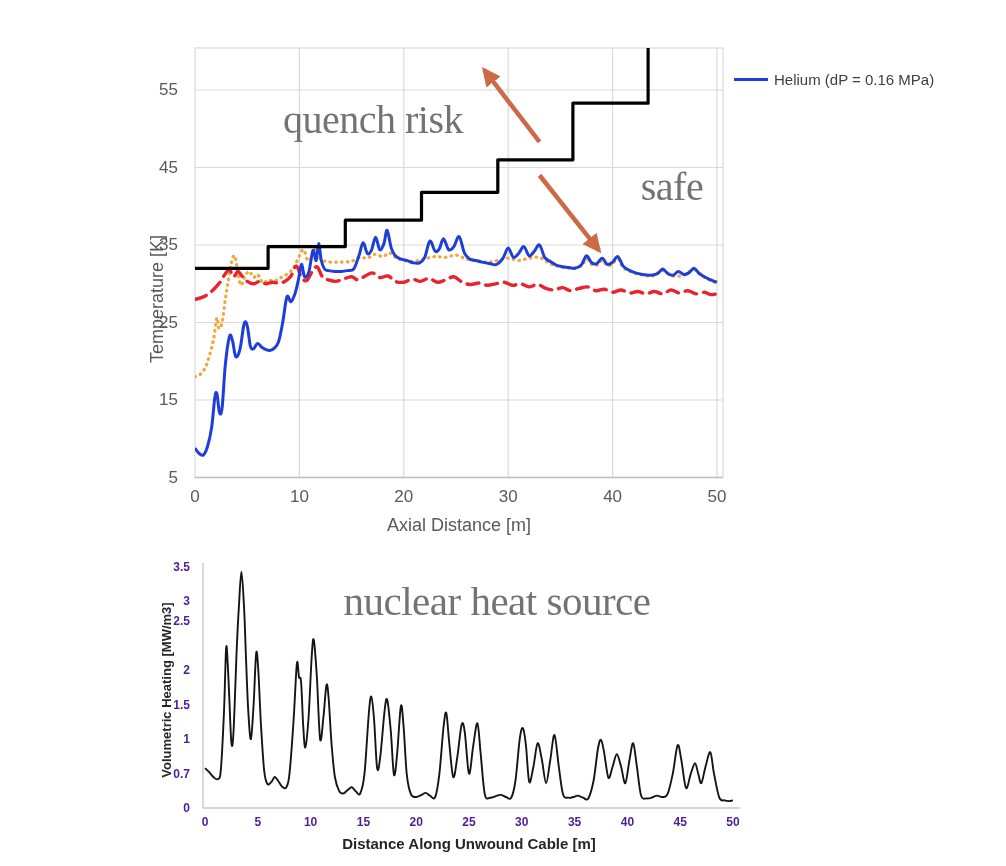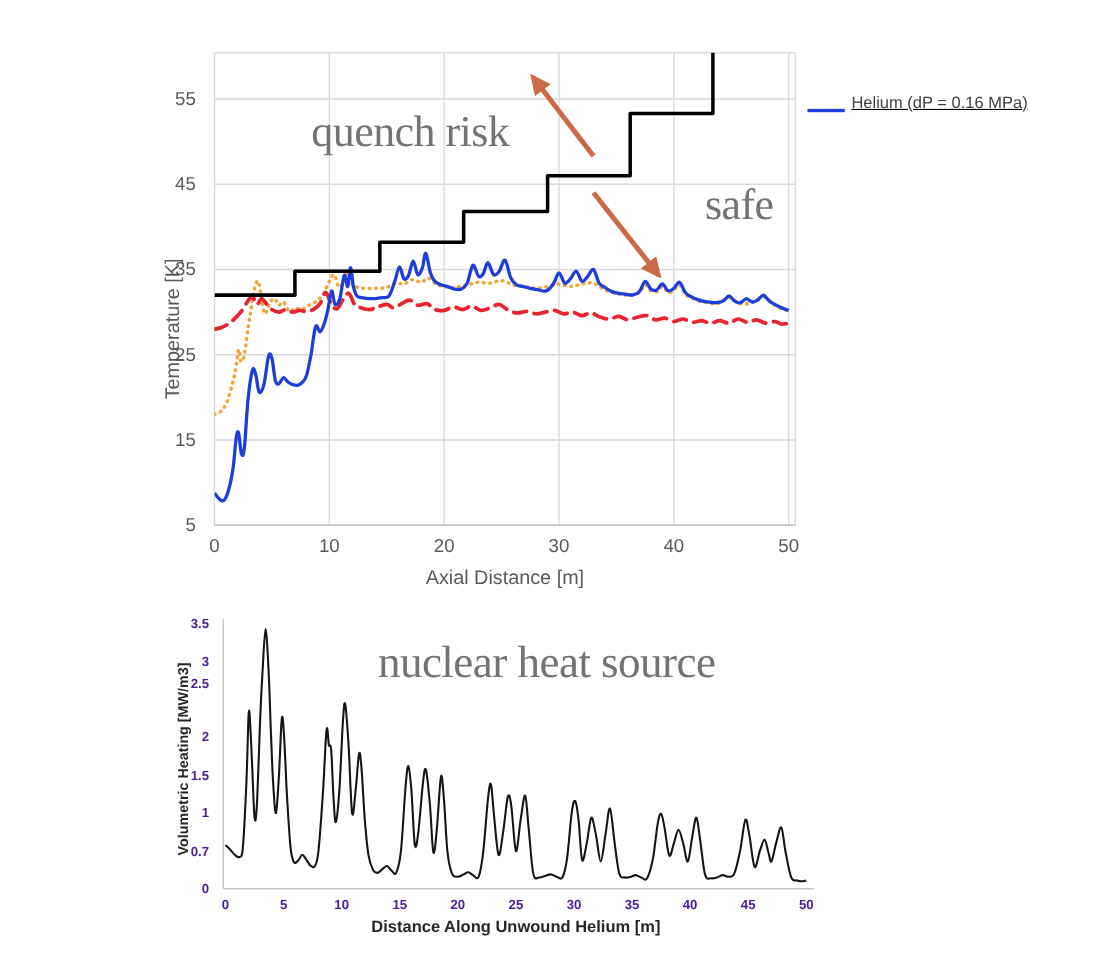--- a/index.html
+++ b/index.html
@@ -23,21 +23,21 @@
   .axis-title.vert-bold{transform:translate(-50%,-50%) rotate(-90deg);
     font-size:13px;font-weight:bold;color:#262626;}
   .annotation{
     position:absolute;color:#737373;white-space:nowrap;
     transform:translate(-50%,-50%);letter-spacing:-0.5px;font-family:Liberation Serif, serif;
   }
   #ann-quench{left:373px;top:119px;font-size:40px;}
   #ann-safe{left:624px;top:186px;font-size:40px;margin-left:48px;}
   #ann-nuclear{left:497px;top:601px;font-size:41px;}
   #legend{position:absolute;left:734px;top:58px;width:272px;}
-  .legend-row{display:flex;align-items:flex-end;height:43.5px;text-decoration:underline;}
+  .legend-row{display:flex;align-items:center;height:43.5px;}
   .sw{width:34px;height:0;margin-right:6px;flex:none;}
   .sw-helium{border-top:3px solid #1E3ED9;}
   .sw-hydrogen{border-top:3px dotted #F0A73C;}
   .sw-neon{border-top:4px dashed #E8242E;}
   .sw-cst{border-top:3px solid #000000;}
   .legend-label{font-size:15px;color:#404040;white-space:nowrap;}
   #temp-label{left:157px;top:299px;}
   #axial-label{left:459px;top:525px;}
   #volumetric-label{left:166px;top:690px;}
   #distance-label{left:469px;top:843px;}
@@ -74,21 +74,21 @@
     <line x1="539.52" y1="175.25" x2="599.028" y2="250.425" stroke="#CC6946" stroke-width="4.5" marker-end="url(#ah)"></line>
     <line x1="203" y1="563" x2="203" y2="808" stroke="#C9C9C9" stroke-width="1.4"></line>
     <line x1="203" y1="808" x2="740" y2="808" stroke="#C9C9C9" stroke-width="1.4"></line>
     <path d="M205 768.1C205.7,768.8 207.8,770.7 209.2,772.2C210.6,773.7 212.0,775.9 213.4,777C214.8,778.1 216.5,780.3 217.7,779.1C218.9,778.0 219.8,781.4 220.8,770.1C221.9,758.9 223.1,731.9 224,711.6C224.9,691.3 225.5,656.3 226.1,648.3C226.7,640.3 227.2,655.1 227.7,663.4C228.2,671.6 228.7,684.6 229.3,697.8C229.9,711.0 230.7,736.9 231.4,742.6C232.1,748.4 232.6,747.8 233.5,732.3C234.4,716.8 235.8,670.3 236.7,649.6C237.6,628.9 238.0,621.3 238.8,608.3C239.6,595.3 240.5,571.8 241.4,571.8C242.3,571.8 243.3,593.0 244.1,608.3C244.9,623.6 245.5,646.2 246.2,663.4C246.9,680.6 247.5,699.0 248.3,711.6C249.1,724.2 250.0,740.3 250.9,739.1C251.8,738.0 252.7,719.0 253.6,704.7C254.5,690.4 255.4,658.8 256.2,653.1C257.0,647.4 257.5,658.3 258.3,670.3C259.1,682.3 260.0,708.8 261,725.4C262.0,742.0 263.1,760.4 264.1,770.1C265.2,779.9 266.1,782.0 267.3,783.9C268.5,785.8 270.3,782.9 271.5,781.8C272.7,780.6 273.6,777.2 274.7,777C275.8,776.8 276.7,778.9 277.9,780.5C279.1,782.1 280.7,785.6 282.1,786.7C283.5,787.8 285.1,789.5 286.3,787.3C287.5,785.1 288.3,785.1 289.5,773.6C290.7,762.1 292.5,736.9 293.7,718.5C294.9,700.1 296.0,670.3 296.9,663.4C297.8,656.5 298.3,674.1 299,677.2C299.7,680.3 300.4,674.0 301.1,682C301.8,690.0 302.5,714.5 303.2,725.4C303.9,736.3 304.4,748.5 305.3,747.4C306.2,746.3 307.4,733.6 308.5,718.5C309.6,703.4 310.8,669.6 311.7,656.5C312.6,643.4 312.9,636.5 313.8,640C314.7,643.5 315.8,660.7 316.9,677.2C317.9,693.7 319.0,732.2 320.1,739.1C321.2,746.0 322.3,727.5 323.3,718.5C324.4,709.5 325.5,688.9 326.4,685.4C327.3,681.9 327.7,687.7 328.6,697.8C329.5,707.9 330.6,732.8 331.7,746C332.8,759.2 333.7,769.5 334.9,777C336.1,784.5 337.7,788.0 339.1,790.8C340.5,793.5 341.9,793.6 343.3,793.5C344.7,793.4 346.2,791.1 347.6,790.1C349.0,789.1 350.4,787.1 351.8,787.3C353.2,787.5 354.6,790.5 356,791.5C357.4,792.5 358.8,796.5 360.2,793.5C361.6,790.5 363.1,786.7 364.5,773.6C365.9,760.5 367.6,727.9 368.7,715C369.8,702.1 370.4,695.9 371.3,696.5C372.2,697.1 373.0,706.6 374,718.5C375.0,730.4 376.1,761.8 377.1,768.1C378.2,774.4 379.1,765.8 380.3,756.4C381.5,747.0 383.4,721.0 384.5,711.6C385.6,702.2 386.1,696.5 387.2,699.9C388.3,703.3 389.8,719.8 390.9,732.3C392.0,744.8 392.9,771.5 394,774.9C395.1,778.3 396.1,764.4 397.2,752.9C398.3,741.4 399.8,710.7 400.9,706.1C401.9,701.5 402.5,714.1 403.5,725.4C404.5,736.6 405.5,762.1 406.7,773.6C407.9,785.1 409.3,790.3 410.9,794.2C412.5,798.1 414.4,796.9 416.2,797C418.0,797.1 419.9,795.6 421.5,794.9C423.1,794.2 424.3,792.8 425.7,792.9C427.1,793.0 428.3,794.9 429.9,795.6C431.5,796.3 433.6,800.7 435.2,797C436.8,793.3 438.0,785.5 439.4,773.6C440.8,761.7 442.5,735.5 443.7,725.4C444.9,715.3 445.4,710.7 446.3,713C447.2,715.3 447.8,728.4 448.9,739.1C450.0,749.8 451.8,774.1 453.2,777C454.6,779.9 456.0,765.1 457.4,756.4C458.8,747.7 460.4,728.7 461.6,724.7C462.8,720.7 463.6,724.1 464.8,732.3C466.0,740.4 467.6,771.3 469,773.6C470.4,775.9 471.8,754.4 473.2,746C474.6,737.6 476.2,722.1 477.4,723.3C478.6,724.4 479.4,741.1 480.6,752.9C481.8,764.7 483.2,786.7 484.8,794.2C486.4,801.7 488.3,797.4 490.1,797.7C491.9,798.1 493.6,796.8 495.4,796.3C497.2,795.8 498.9,794.8 500.7,794.9C502.5,795.0 504.3,796.5 506,797C507.8,797.5 509.6,800.5 511.2,797.7C512.8,795.0 514.1,790.3 515.5,780.5C516.9,770.7 518.5,747.8 519.7,739.1C520.9,730.4 521.9,727.0 522.9,728.1C523.9,729.3 525.0,737.0 526,746C527.0,755.0 528.0,778.3 529.2,781.8C530.4,785.3 532.0,773.1 533.4,766.7C534.8,760.3 536.2,744.4 537.6,743.3C539.0,742.1 540.5,753.1 541.9,759.8C543.3,766.4 544.7,783.2 546.1,783.2C547.5,783.2 548.9,767.8 550.3,759.8C551.7,751.8 553.1,733.9 554.5,735C555.9,736.1 557.4,756.8 558.8,766.7C560.2,776.6 561.4,789.0 563,794.2C564.6,799.4 566.5,797.2 568.3,797.7C570.0,798.2 571.9,797.4 573.5,797C575.1,796.6 576.2,795.5 577.8,795.6C579.4,795.7 581.3,797.2 583,797.7C584.8,798.2 586.5,801.3 588.3,798.4C590.1,795.5 592.0,788.6 593.6,780.5C595.2,772.4 596.6,756.3 597.8,749.5C599.0,742.7 599.9,739.2 601,739.8C602.1,740.4 603.0,746.6 604.2,752.9C605.4,759.2 607.0,775.4 608.4,777.7C609.8,780.0 611.2,770.6 612.6,766.7C614.0,762.8 615.4,754.3 616.8,754.3C618.2,754.3 619.7,761.9 621.1,766.7C622.5,771.5 623.9,784.4 625.3,783.2C626.7,782.1 628.2,766.4 629.5,759.8C630.8,753.1 632.0,742.1 633.2,743.3C634.4,744.4 635.6,758.0 636.9,766.7C638.2,775.4 639.5,790.3 641.1,795.6C642.7,800.9 644.6,798.0 646.4,798.4C648.2,798.8 649.9,798.2 651.7,797.7C653.5,797.2 655.3,795.7 657,795.6C658.8,795.5 660.5,797.2 662.2,797C664.0,796.8 665.7,798.1 667.5,794.2C669.3,790.3 671.1,781.8 672.8,773.6C674.5,765.5 676.2,747.6 677.6,745.3C679.0,743.0 679.9,752.7 681.3,759.8C682.7,766.9 684.4,785.7 686,788C687.6,790.3 689.3,777.7 690.8,773.6C692.3,769.5 693.8,763.2 695,763.2C696.2,763.2 697.2,770.3 698.2,773.6C699.3,776.9 700.1,784.4 701.3,783.2C702.5,782.1 704.0,771.9 705.5,766.7C707.0,761.5 708.9,751.1 710.3,752.2C711.7,753.4 712.5,766.0 714,773.6C715.5,781.2 717.5,793.2 719.3,797.7C721.1,802.2 723.0,799.8 724.6,800.4C726.2,801.0 727.4,801.1 728.8,801.1C730.2,801.1 732.3,800.5 733,800.4" fill="none" stroke="#151515" stroke-width="1.9" stroke-linejoin="round"></path>
   </svg>
 
 <div id="labels">
   <div class="axis-title vert" id="temp-label">Temperature [K]</div>
   <div class="axis-title" id="axial-label">Axial Distance [m]</div>
   <div class="axis-title vert-bold" id="volumetric-label">Volumetric Heating [MW/m3]</div>
-  <div class="axis-title bold-small" id="distance-label">Distance Along Unwound Helium [m]</div>
+  <div class="axis-title bold-small" id="distance-label">Distance Along Unwound Cable [m]</div>
 
   <div class="annotation" id="ann-quench">quench risk</div>
   <div class="annotation" id="ann-safe">safe</div>
   <div class="annotation" id="ann-nuclear">nuclear heat source</div>
 <div class="tick right" style="left: 178px; top: 477.5px;">5</div>
     <div class="tick right" style="left: 178px; top: 400px;">15</div>
     <div class="tick right" style="left: 178px; top: 322.5px;">25</div>
     <div class="tick right" style="left: 178px; top: 245px;">35</div>
     <div class="tick right" style="left: 178px; top: 167.5px;">45</div>
     <div class="tick right" style="left: 178px; top: 90px;">55</div>

